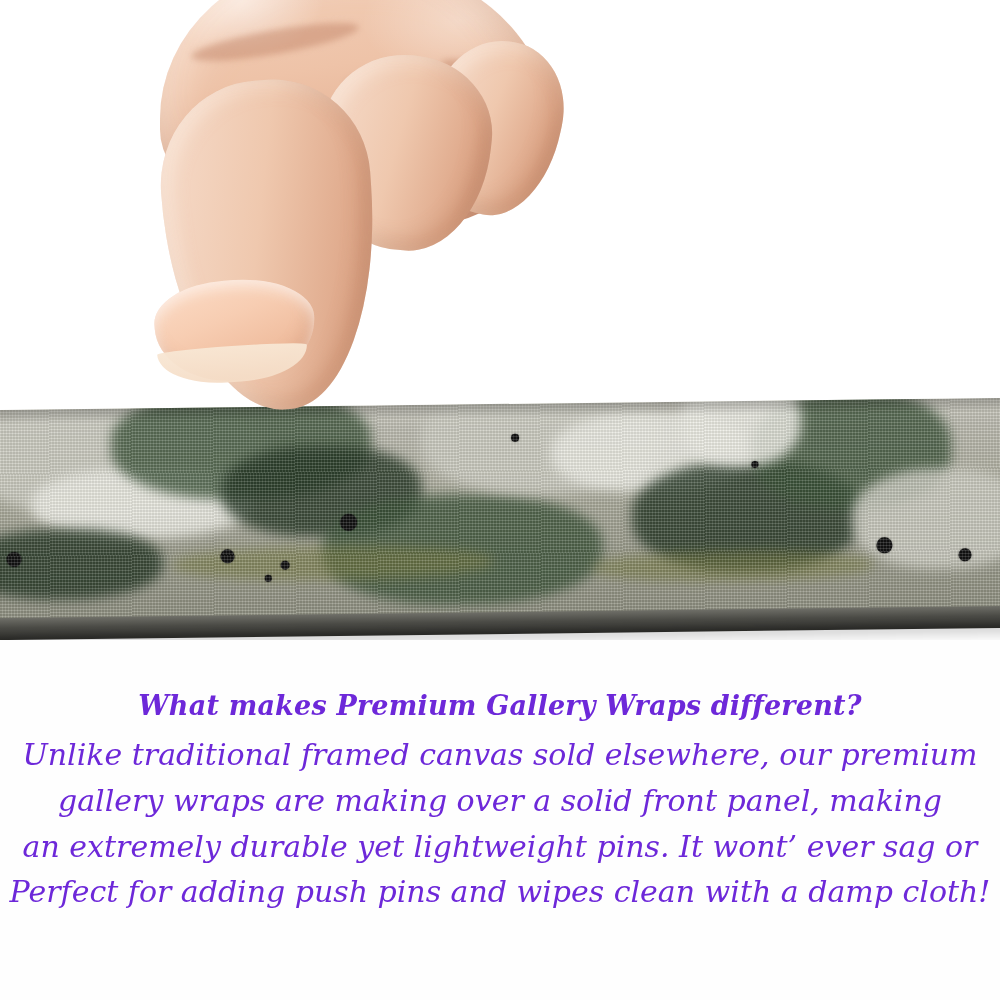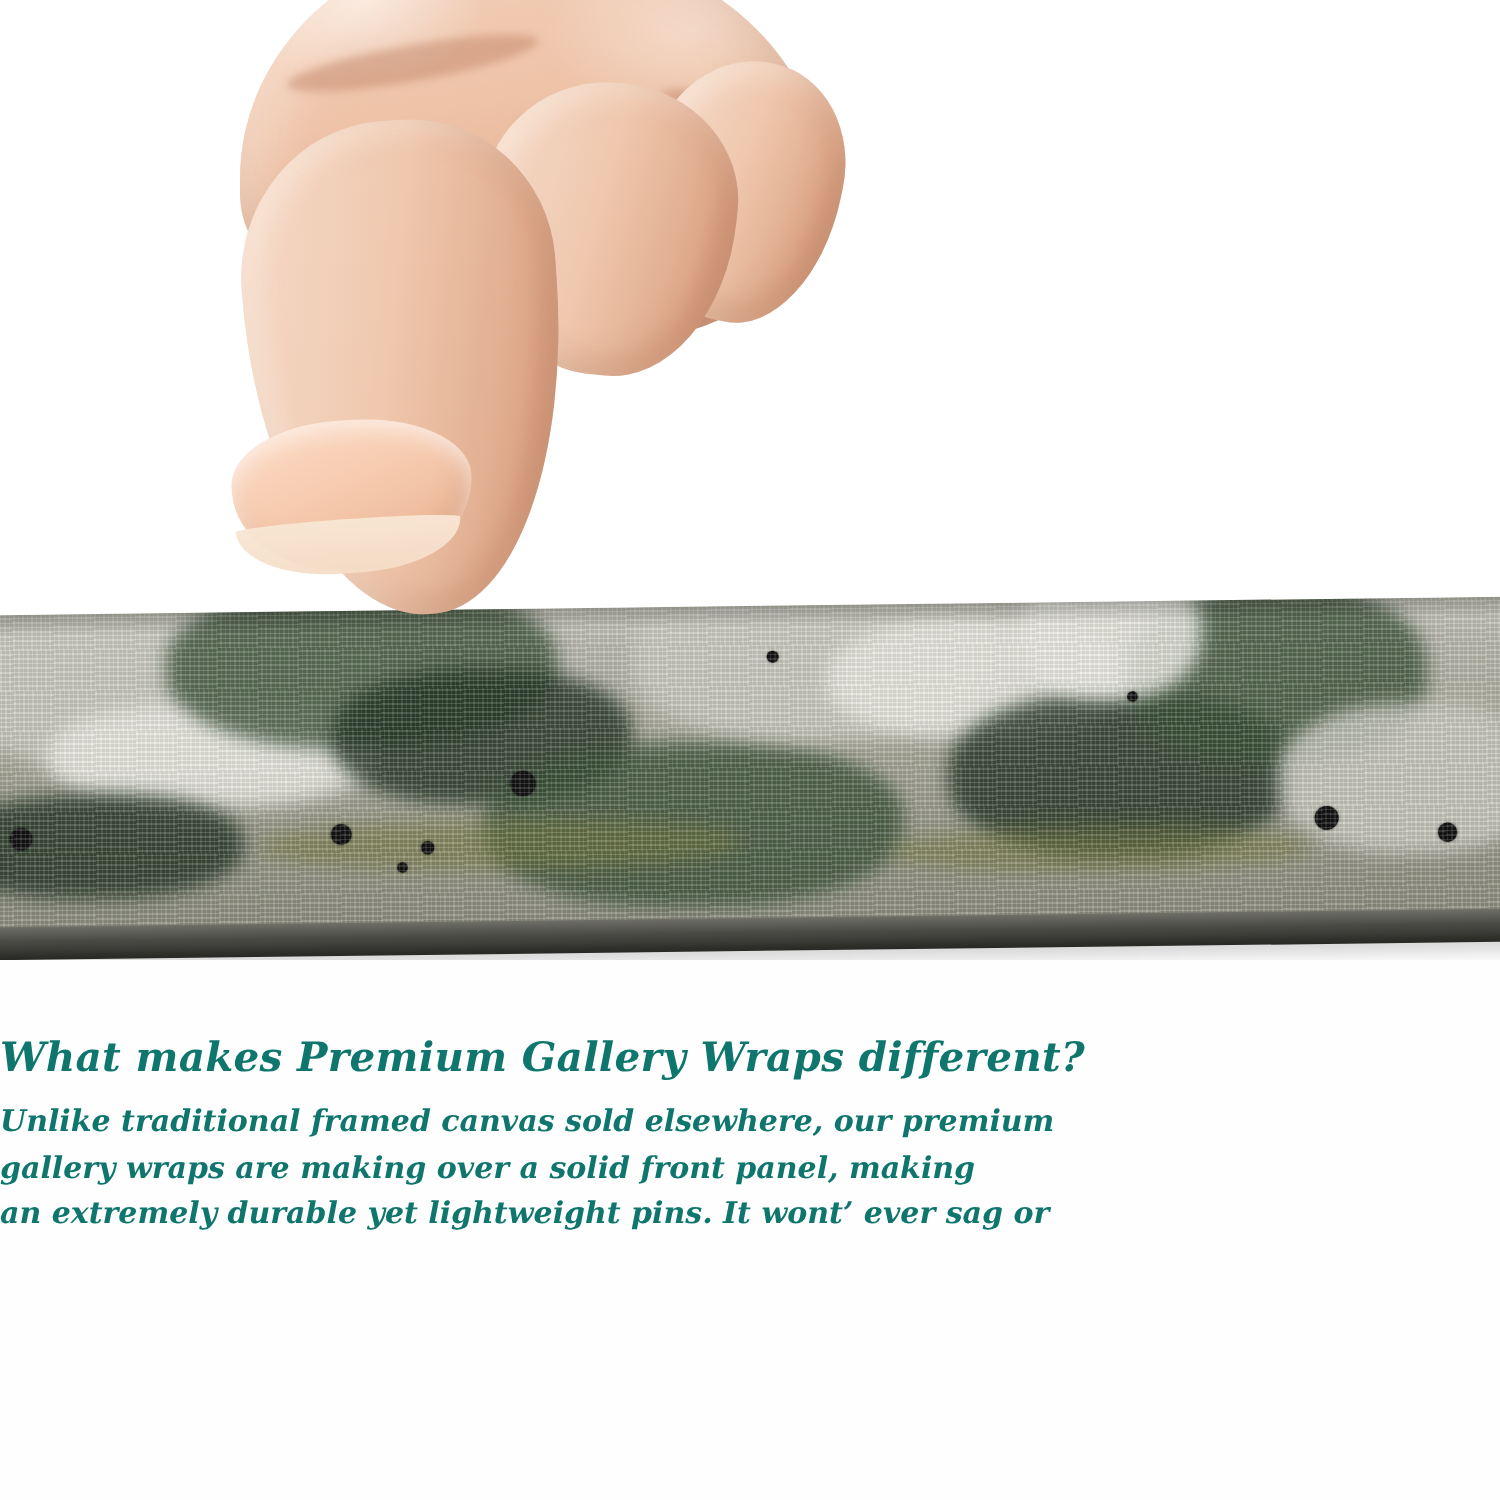--- a/index.html
+++ b/index.html
@@ -177,36 +177,37 @@
     transform: rotate(-0.7deg);
     filter: blur(3px);
   }
 
   
   .caption {
     position: absolute;
     left: 0;
     top: 690px;
     width: 1000px;
-    color: #0f766e;
+    text-align: center;
+    color: #6d28d9;
     font-family: "DejaVu Serif", serif;
     font-style: italic;
   }
   .caption-heading {
     font-size: 27px;
     font-weight: 700;
     letter-spacing: 0.2px;
     margin: 0 0 10px 0;
     line-height: 1.2;
   }
   .caption-line {
-    font-size: 20px;
+    font-size: 30px;
     line-height: 1.52;
     margin: 0;
-    font-weight: 700;
+    font-weight: 400;
   }
 </style>
 </head>
 <body>
 
 <div class="page">
 
   <div class="photo-area">
 
     <div class="hand">
@@ -254,15 +255,16 @@
     </div>
     <div class="strip-edge-bottom"></div>
     <div class="strip-drop-shadow"></div>
   </div>
 
   <div class="caption">
     <p class="caption-heading">What makes Premium Gallery Wraps different?</p>
     <p class="caption-line">Unlike traditional framed canvas sold elsewhere, our premium</p>
     <p class="caption-line">gallery wraps are making over a solid front panel, making</p>
     <p class="caption-line">an extremely durable yet lightweight pins. It wont’ ever sag or</p>
+    <p class="caption-line">Perfect for adding push pins and wipes clean with a damp cloth!</p>
   </div>
 
 </div>
 
 </body></html>

